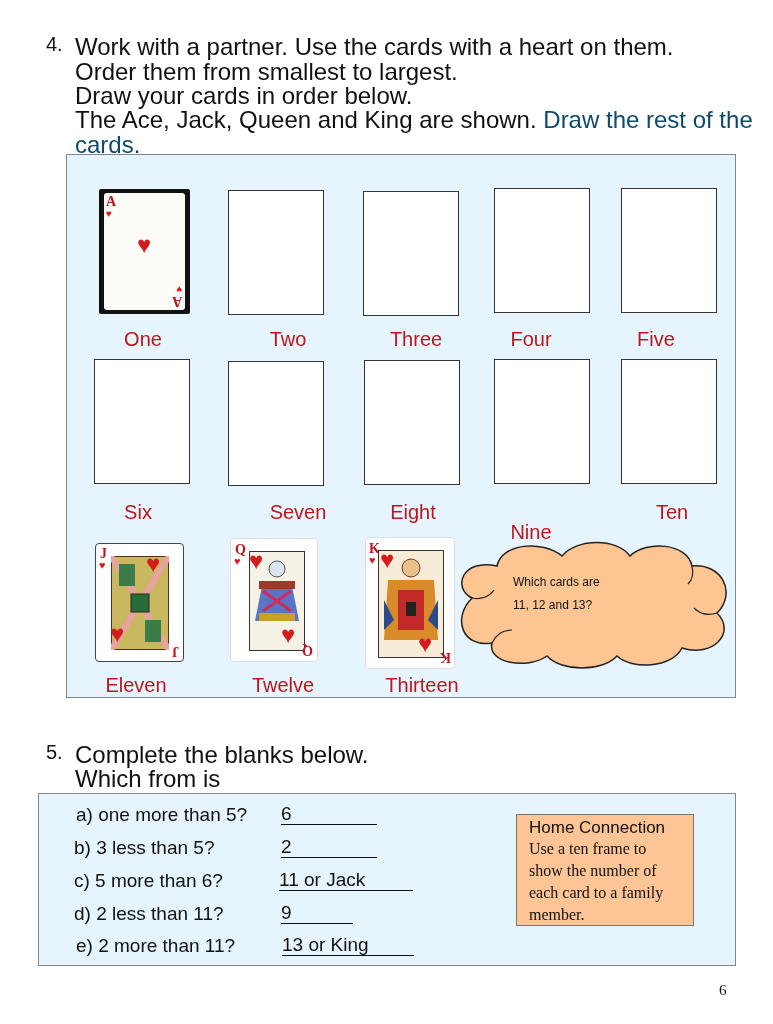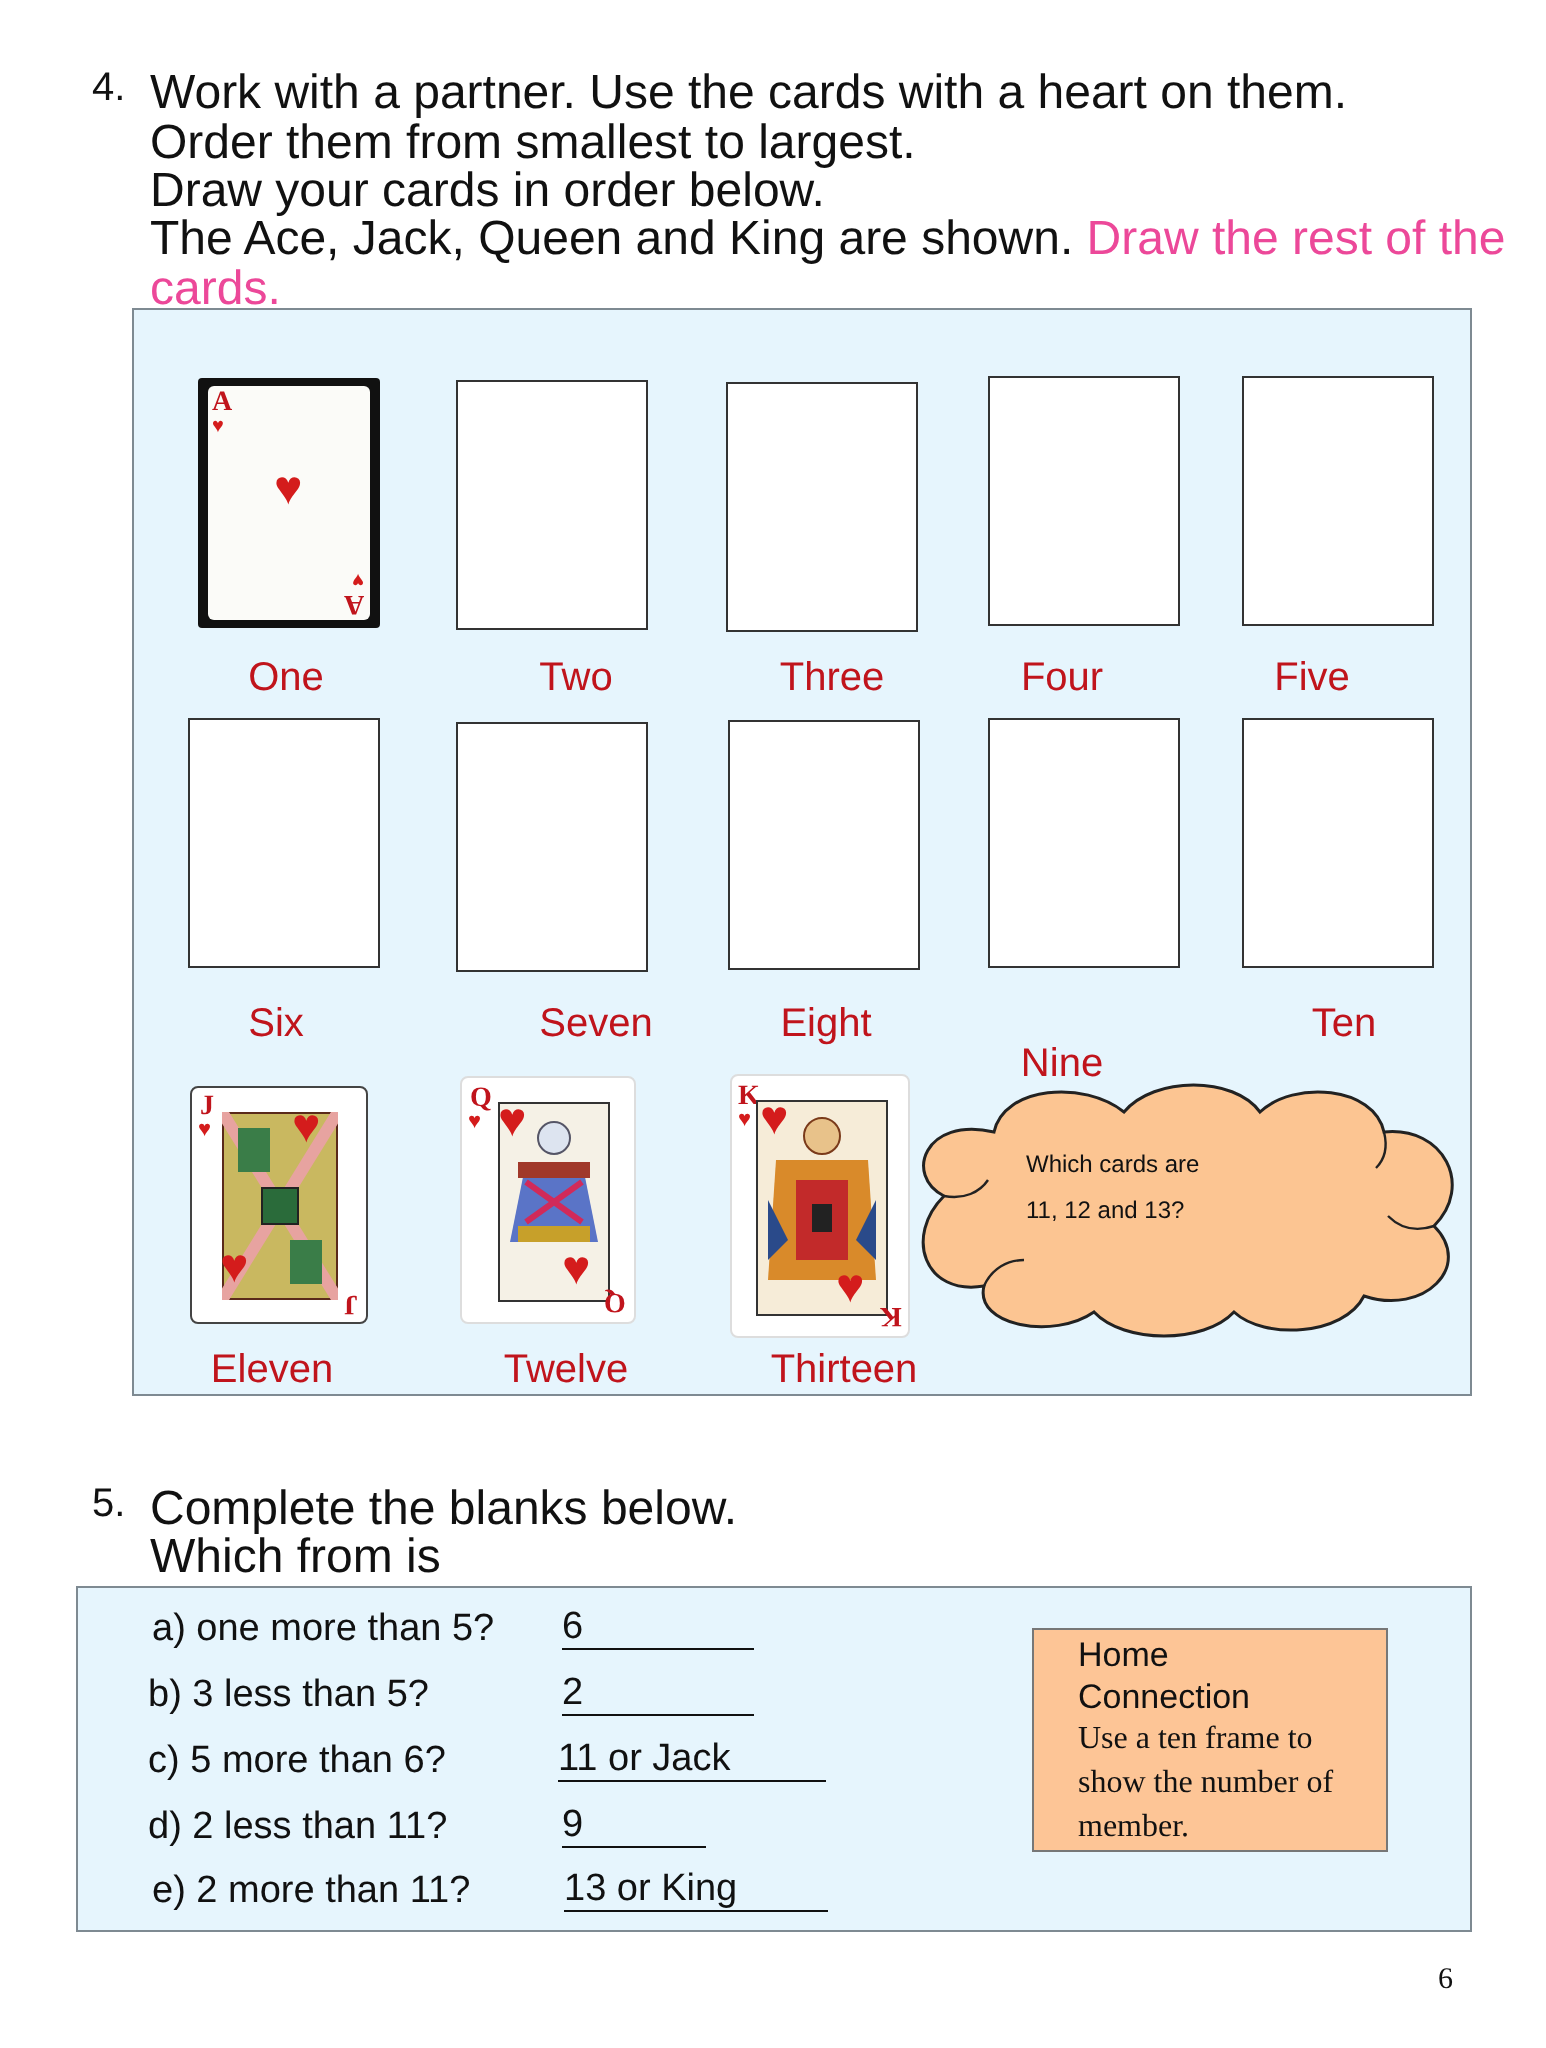--- a/index.html
+++ b/index.html
@@ -1,34 +1,34 @@
 <!DOCTYPE html>
 <html><head>
 <meta charset="utf-8">
 <style>
   html, body { margin:0; padding:0; background:#ffffff; }
   body { width:773px; height:1024px; position:relative; overflow:hidden;
          font-family:"Liberation Sans", sans-serif; color:#111; }
   .q-num { position:absolute; font-size:20px; }
   .line { position:absolute; font-size:24px; white-space:nowrap; }
-  .orange { color:#ec4899; }
+  .orange { color:#0c4a6e; }
   .panel { position:absolute; background:#e6f5fd; border:1px solid #7e8a92; box-sizing:border-box; }
   .card-slot { position:absolute; background:#fff; border:1.5px solid #333; box-sizing:border-box; }
   .card-label { position:absolute; color:#c0141c; font-size:20px; white-space:nowrap; transform:translateX(-50%); }
   .ace { position:absolute; background:#111; border-radius:2px; }
   .ace .inner { position:absolute; left:5px; top:4px; right:5px; bottom:4px; background:#fbfbf8; border-radius:3px; }
   .face { position:absolute; background:#fff; border:1px solid #ddd; border-radius:4px; }
   .face.jack { border:1.5px solid #444; }
   .rank { position:absolute; font-family:"Liberation Serif", serif; color:#c0141c; font-size:14px; line-height:14px; font-weight:bold; }
   .heart { position:absolute; color:#d41c1c; line-height:1; }
   .cloud { position:absolute; }
   .cloud-text { position:absolute; font-size:12px; line-height:23px; color:#111; }
   .qa { position:absolute; font-size:19px; white-space:nowrap; }
   .ans { position:absolute; font-size:19px; white-space:nowrap; border-bottom:1.5px solid #111; line-height:20px; }
-  .home { position:absolute; background:#fdc596; border:1px solid #777; box-sizing:border-box; padding:2px 22px; }
+  .home { position:absolute; background:#fdc596; border:1px solid #777; box-sizing:border-box; padding:2px 12px; }
   .home .h-title { font-size:17px; font-family:"Liberation Sans", sans-serif; line-height:21px; }
   .home .h-body { font-family:"Liberation Serif", serif; font-size:16px; line-height:22px; }
   .page-no { position:absolute; font-family:"Liberation Serif", serif; font-size:15px; }
 </style>
 </head>
 <body>
 
 <div class="q-num" style="left:46px; top:33px;">4.</div>
 <div class="line" style="left:75px; top:33px;">Work with a partner. Use the cards with a heart on them.</div>
 <div class="line" style="left:75px; top:58px;">Order them from smallest to largest.</div>
@@ -153,16 +153,17 @@
 <div class="qa" style="left:74px; top:903px;">d) 2 less than 11?</div>
 <div class="ans" style="left:281px; top:903px; width:72px;">9</div>
 
 <div class="qa" style="left:76px; top:935px;">e) 2 more than 11?</div>
 <div class="ans" style="left:282px; top:935px; width:132px;">13 or King</div>
 
 <div class="home" style="left:516px; top:814px; width:178px; height:112px;">
   <div class="h-title">Home Connection</div>
   <div class="h-body">Use a ten frame to</div>
   <div class="h-body">show the number of</div>
+  <div class="h-body">each card to a family</div>
   <div class="h-body">member.</div>
 </div>
 
 <div class="page-no" style="left:719px; top:982px;">6</div>
 
 </body></html>

